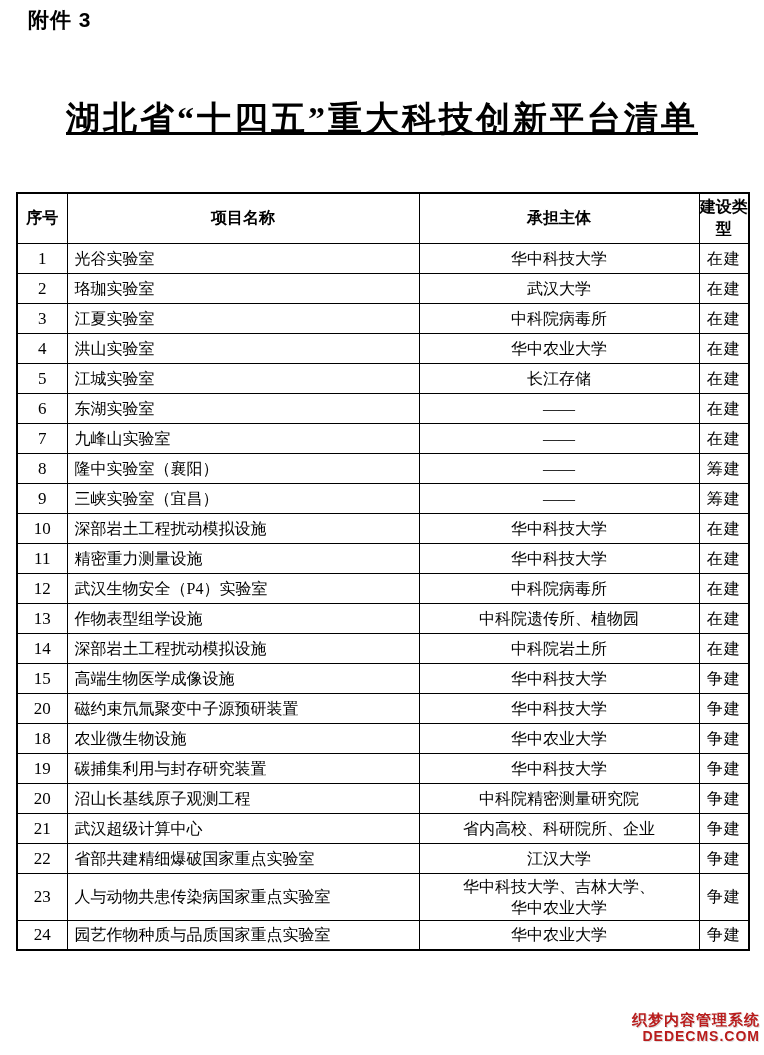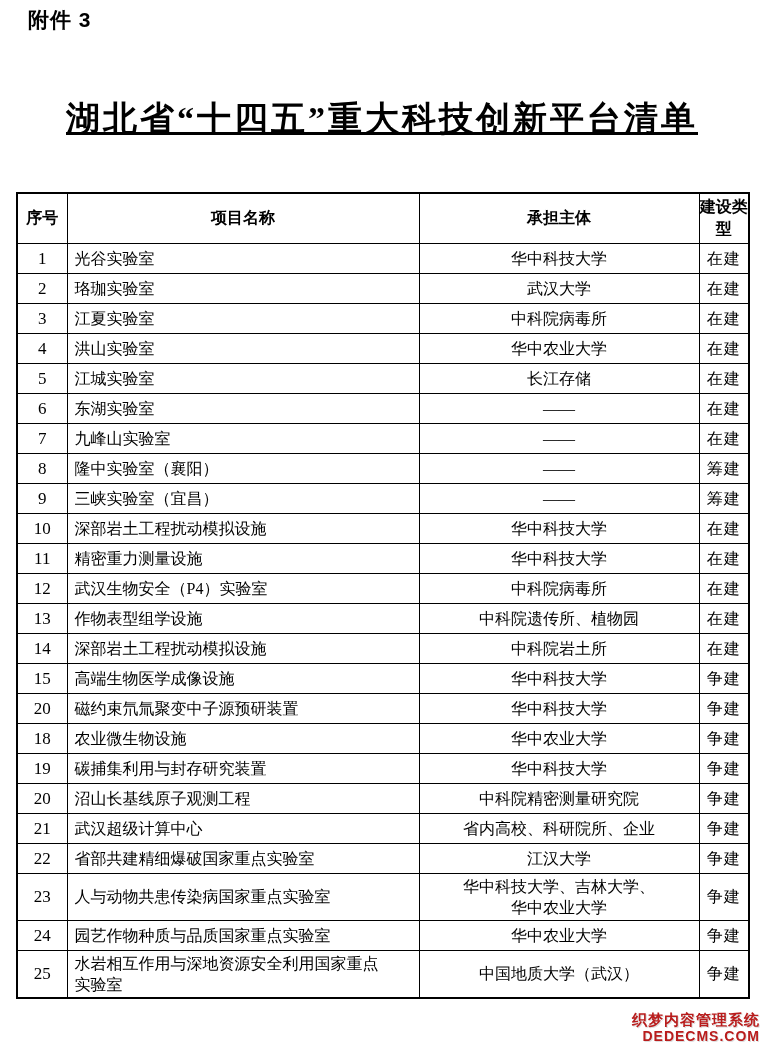--- a/index.html
+++ b/index.html
@@ -251,27 +251,20 @@
       <td class="col-entity">华中科技大学、吉林大学、
 华中农业大学</td>
       <td class="col-type">争建</td>
     </tr>
         <tr>
       <td class="col-no">24</td>
       <td class="col-name">园艺作物种质与品质国家重点实验室</td>
       <td class="col-entity">华中农业大学</td>
       <td class="col-type">争建</td>
     </tr>
-        <tr>
-      <td class="col-no">25</td>
-      <td class="col-name">水岩相互作用与深地资源安全利用国家重点
-实验室</td>
-      <td class="col-entity">中国地质大学（武汉）</td>
-      <td class="col-type">争建</td>
-    </tr>
       </tbody>
   </table>
 
   <div class="watermark">
     <div class="wm-line1">织梦内容管理系统</div>
     <div class="wm-line2">DEDECMS.COM</div>
   </div>
 
 </div>
 

